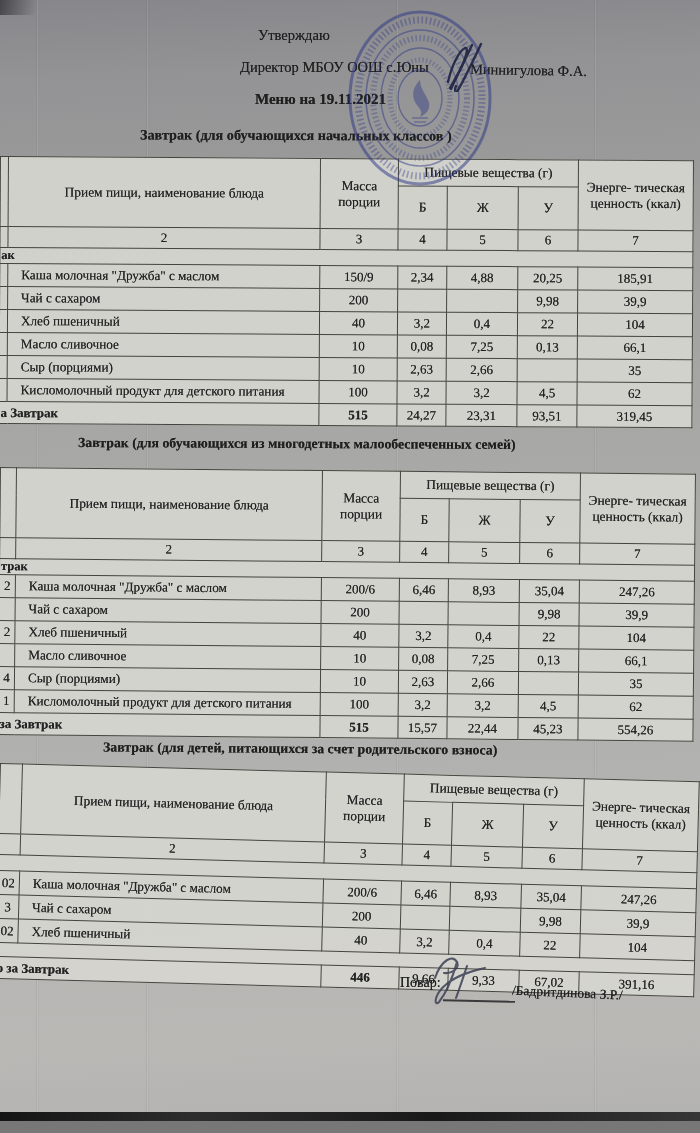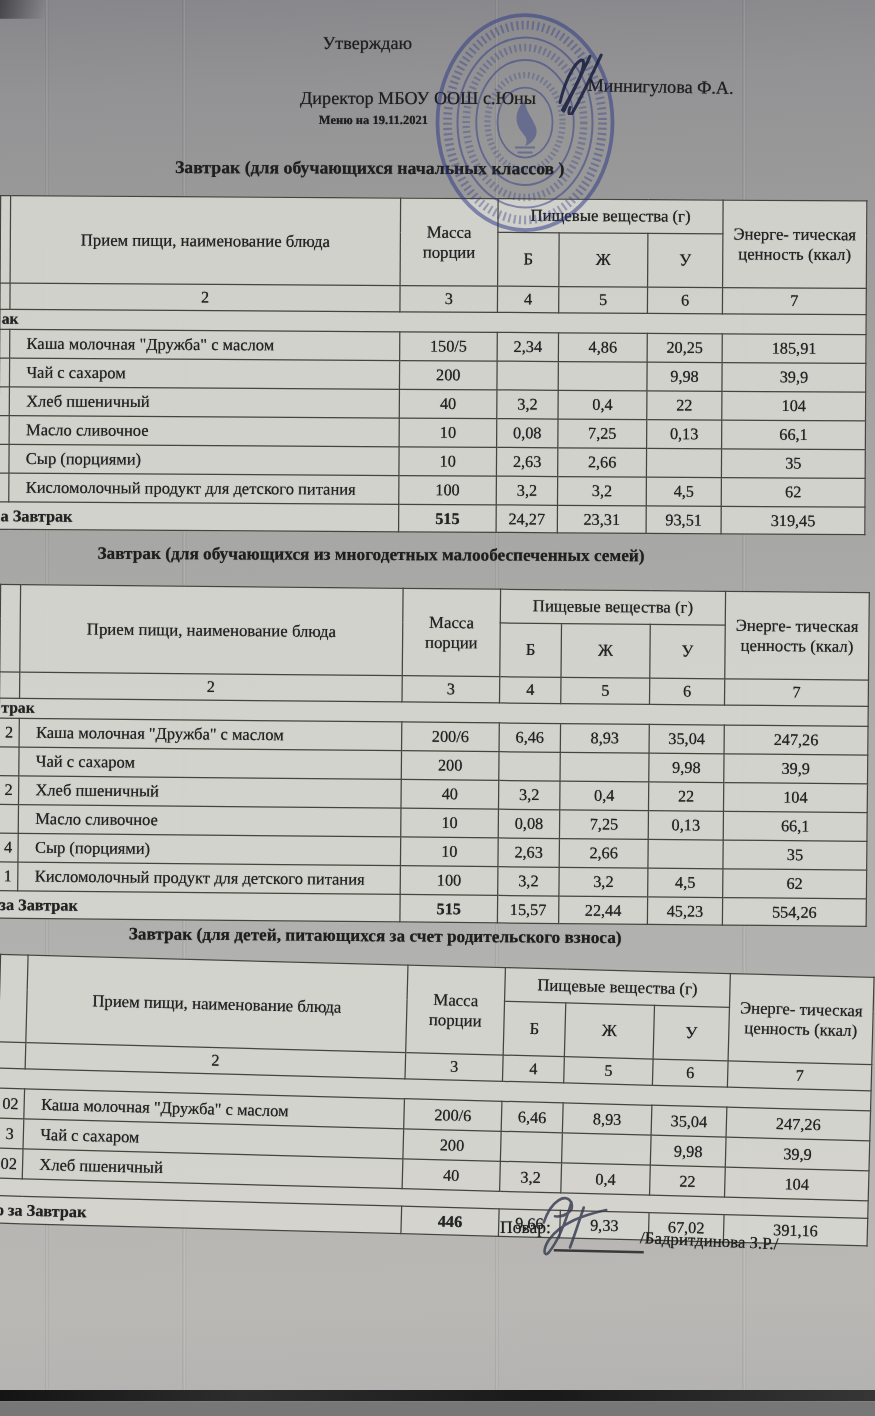--- a/index.html
+++ b/index.html
@@ -10,23 +10,23 @@
     color:#1f1f1f; text-shadow:0 0 .6px rgba(25,25,25,.75);
   }
   .crease{position:absolute;top:0;bottom:9px;width:3px;pointer-events:none;
     background:linear-gradient(90deg,rgba(0,0,0,.10),rgba(255,255,255,.10),rgba(0,0,0,.07));}
   #corner-tl{position:absolute;left:0;top:0;width:36px;height:15px;
     background:linear-gradient(100deg,#46464a,rgba(70,70,74,0));}
   #bottom-edge{position:absolute;left:0;right:0;bottom:0;height:9px;
     background:linear-gradient(90deg,#141414,#2d2d2d 28%,#191919 62%,#363636 100%);}
   .hdr{position:absolute;white-space:nowrap;}
   #approval{left:258px;top:27px;font-size:14.5px;}
-  #director-line{left:240px;top:71px;font-size:14.5px;}
+  #director-line{left:240px;top:59px;font-size:14.5px;}
   #director-name{left:470px;top:62px;font-size:14.5px;transform:rotate(1.1deg);}
-  #menu-date{left:255px;top:91px;font-size:10px;font-weight:700;}
+  #menu-date{left:255px;top:91px;font-size:15px;font-weight:700;}
   .sec-title{position:absolute;font-weight:700;white-space:nowrap;}
   #title-0{left:140px;top:127px;font-size:14.2px;transform:rotate(.2deg);}
   #title-1{left:78px;top:436px;font-size:13.8px;transform:rotate(.25deg);}
   #title-2{left:103px;top:741px;font-size:13.8px;transform:rotate(.45deg);}
   .tbl-wrap{position:absolute;left:0;transform-origin:0 0;}
   #tw0{top:156px;transform:rotate(.35deg);}
   #tw1{top:467px;transform:rotate(.55deg);}
   #tw2{top:763px;transform:rotate(1.5deg);}
   table.menu{border-collapse:collapse;table-layout:fixed;
     background:rgba(214,214,208,.92);}
@@ -111,23 +111,23 @@
     </thead>
     <tbody>
       <tr class="secrow">
         <td colspan="7">ак</td>
       </tr>
     </tbody>
     <tbody>
           <tr class="datarow">
     <td></td>
     <td class="cell-dish">Каша молочная "Дружба" с маслом</td>
-    <td>150/5</td>
+    <td>150/9</td>
     <td>2,34</td>
-    <td>4,86</td>
+    <td>4,88</td>
     <td>20,25</td>
     <td>185,91</td>
   </tr>
           <tr class="datarow">
     <td></td>
     <td class="cell-dish">Чай с сахаром</td>
     <td>200</td>
     <td></td>
     <td></td>
     <td>9,98</td>

